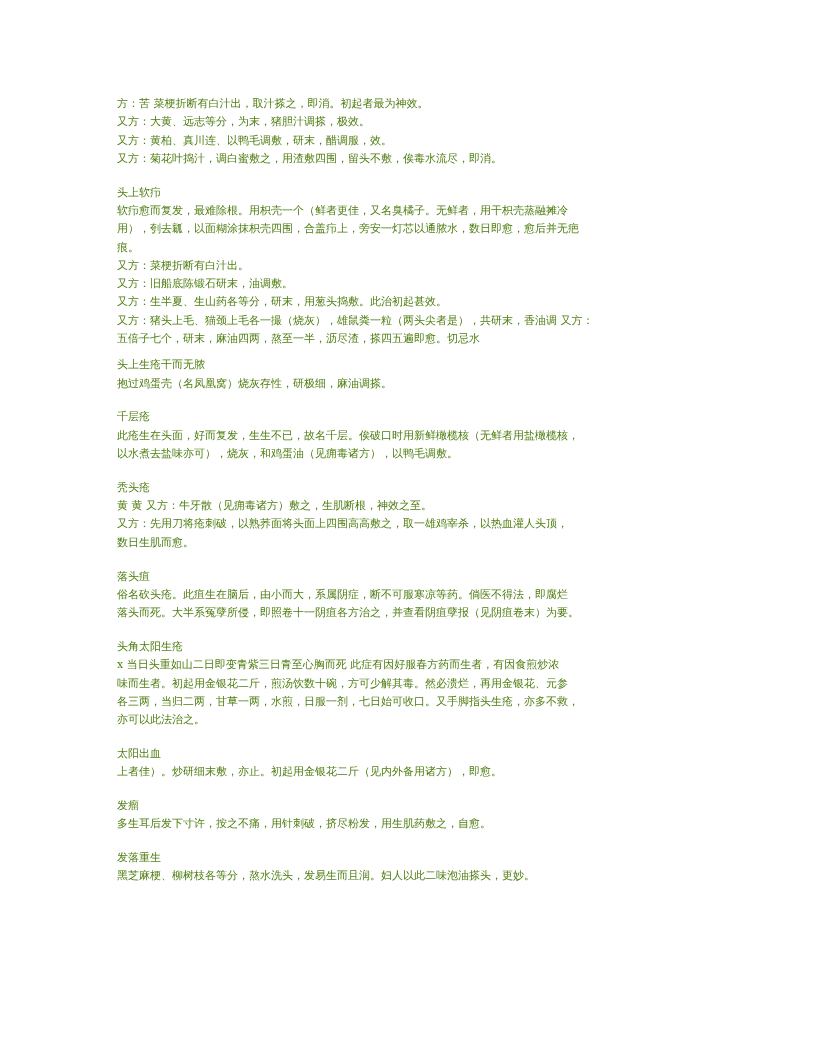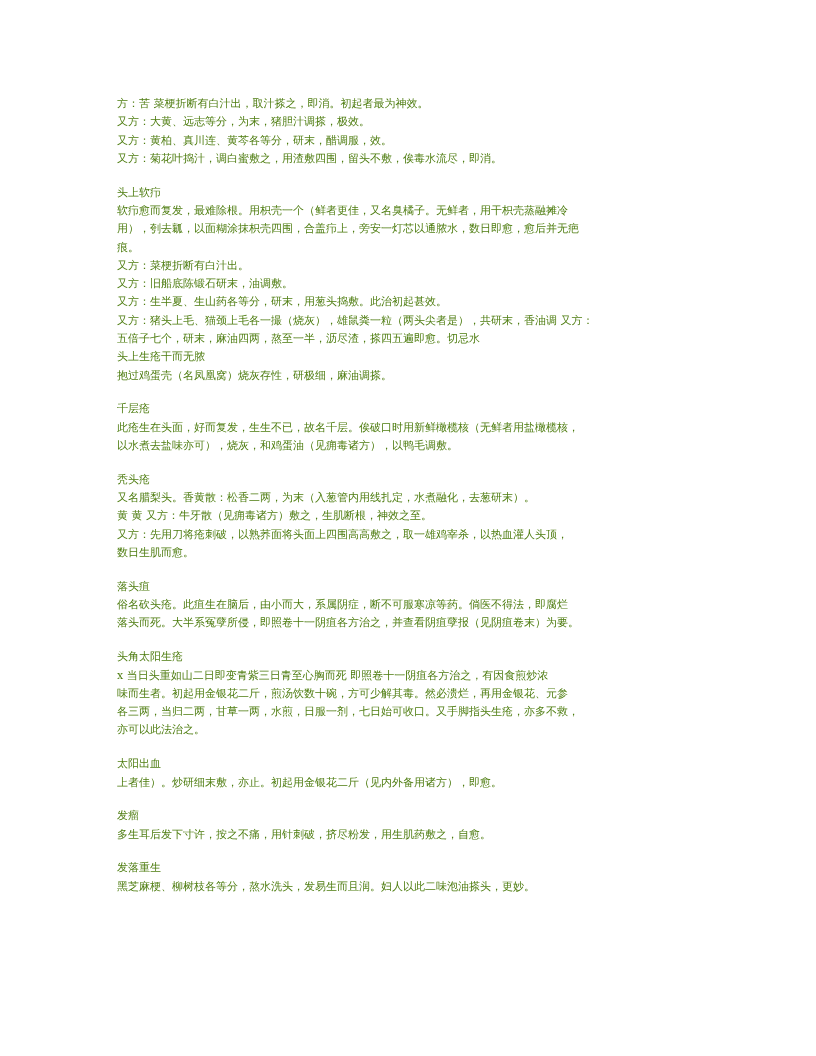--- a/index.html
+++ b/index.html
@@ -8,33 +8,33 @@
     position: absolute;
     left: 117px;
     top: 95px;
     width: 600px;
     font-family: "DejaVu Serif", "Liberation Serif", serif;
     font-size: 11px;
     line-height: 18.3px;
     color: #4d7c0f;
   }
   .section { margin: 0 0 15.5px 0; }
-  .section.tight { margin-bottom: 0; }
+  .section.tight { margin-bottom: 8px; }
   .line { white-space: nowrap; height: 18.3px; }
   .heading { white-space: nowrap; height: 18.3px; }
 </style>
 </head>
 <body>
 
 <div class="page">
 
   <div class="section">
     <div class="line">方：苦 菜梗折断有白汁出，取汁搽之，即消。初起者最为神效。</div>
     <div class="line">又方：大黄、远志等分，为末，猪胆汁调搽，极效。</div>
-    <div class="line">又方：黄柏、真川连、黄芩各等分，研末，醋调服，效。</div>
+    <div class="line">又方：黄柏、真川连、以鸭毛调敷，研末，醋调服，效。</div>
     <div class="line">又方：菊花叶捣汁，调白蜜敷之，用渣敷四围，留头不敷，俟毒水流尽，即消。</div>
   </div>
 
   <div class="section tight">
     <div class="heading">头上软疖</div>
     <div class="line">软疖愈而复发，最难除根。用枳壳一个（鲜者更佳，又名臭橘子。无鲜者，用干枳壳蒸融摊冷</div>
     <div class="line">用），刳去瓤，以面糊涂抹枳壳四围，合盖疖上，旁安一灯芯以通脓水，数日即愈，愈后并无疤</div>
     <div class="line">痕。</div>
     <div class="line">又方：菜梗折断有白汁出。</div>
     <div class="line">又方：旧船底陈锻石研末，油调敷。</div>
@@ -49,35 +49,34 @@
   </div>
 
   <div class="section">
     <div class="heading">千层疮</div>
     <div class="line">此疮生在头面，好而复发，生生不已，故名千层。俟破口时用新鲜橄榄核（无鲜者用盐橄榄核，</div>
     <div class="line">以水煮去盐味亦可），烧灰，和鸡蛋油（见痈毒诸方），以鸭毛调敷。</div>
   </div>
 
   <div class="section">
     <div class="heading">秃头疮</div>
-    <div class="line">又名腊梨头。香黄散：松香二两，为末（入葱管内用线扎定，水煮融化，去葱研末）。</div>
     <div class="line">黄 黄 又方：牛牙散（见痈毒诸方）敷之，生肌断根，神效之至。</div>
     <div class="line">又方：先用刀将疮刺破，以熟荞面将头面上四围高高敷之，取一雄鸡宰杀，以热血灌人头顶，</div>
     <div class="line">数日生肌而愈。</div>
   </div>
 
   <div class="section">
     <div class="heading">落头疽</div>
     <div class="line">俗名砍头疮。此疽生在脑后，由小而大，系属阴症，断不可服寒凉等药。倘医不得法，即腐烂</div>
     <div class="line">落头而死。大半系冤孽所侵，即照卷十一阴疽各方治之，并查看阴疽孽报（见阴疽卷末）为要。</div>
   </div>
 
   <div class="section">
     <div class="heading">头角太阳生疮</div>
-    <div class="line"> x 当日头重如山二日即变青紫三日青至心胸而死 即照卷十一阴疽各方治之，有因食煎炒浓</div>
+    <div class="line"> x 当日头重如山二日即变青紫三日青至心胸而死 此症有因好服春方药而生者，有因食煎炒浓</div>
     <div class="line">味而生者。初起用金银花二斤，煎汤饮数十碗，方可少解其毒。然必溃烂，再用金银花、元参</div>
     <div class="line">各三两，当归二两，甘草一两，水煎，日服一剂，七日始可收口。又手脚指头生疮，亦多不救，</div>
     <div class="line">亦可以此法治之。</div>
   </div>
 
   <div class="section">
     <div class="heading">太阳出血</div>
     <div class="line">上者佳）。炒研细末敷，亦止。初起用金银花二斤（见内外备用诸方），即愈。</div>
   </div>
 

